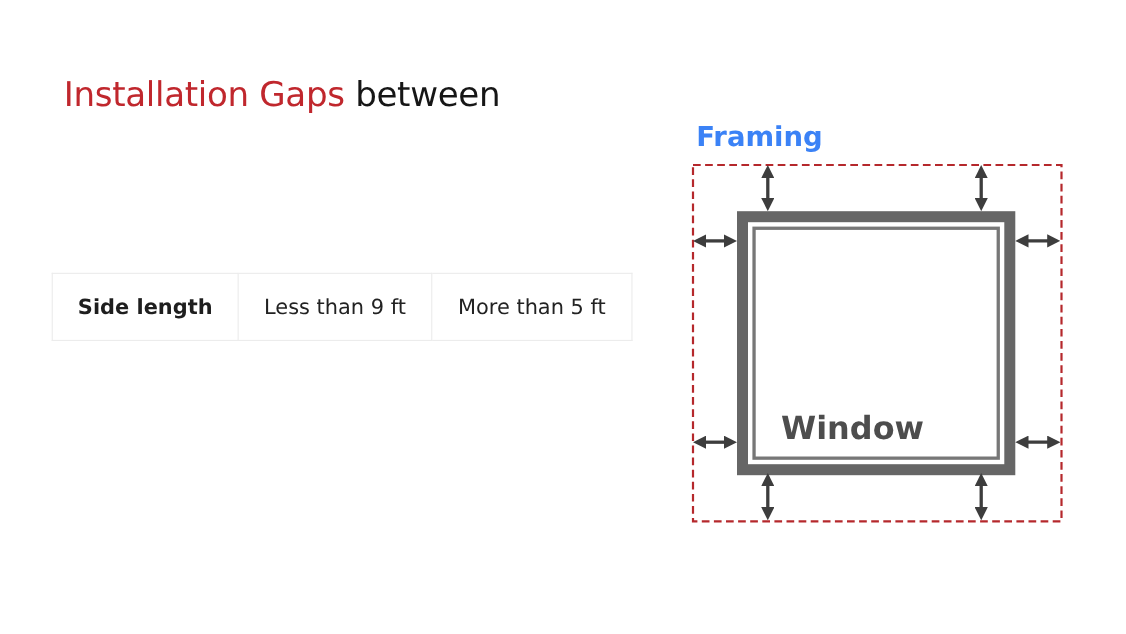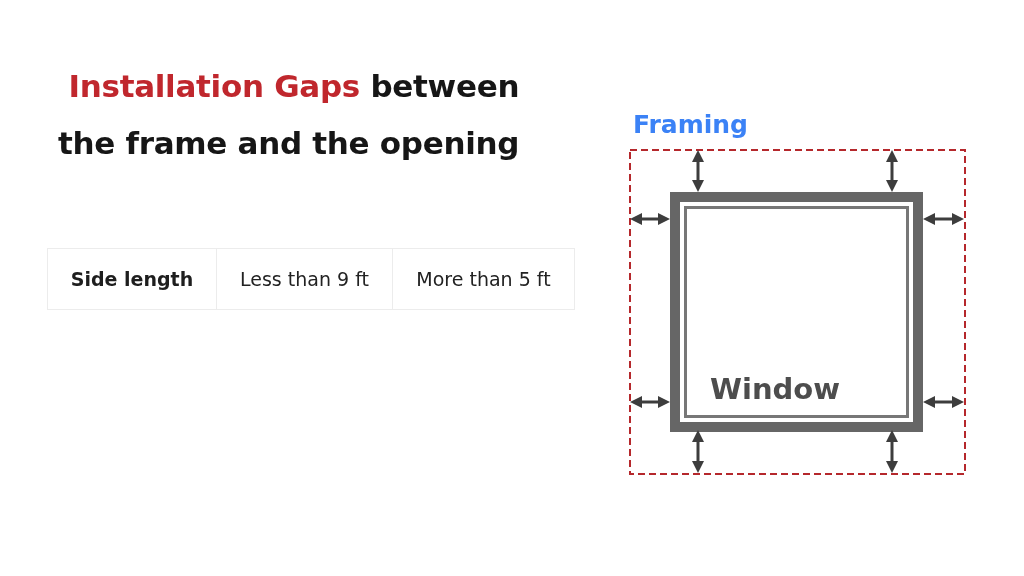--- a/index.html
+++ b/index.html
@@ -1,36 +1,35 @@
 <!DOCTYPE html>
 <html><head>
 <meta charset="utf-8">
 <style>
   html, body { margin:0; padding:0; }
   body { width:1024px; height:576px; background:#ffffff; position:relative; overflow:hidden;
          font-family:"DejaVu Sans", sans-serif; }
-  .title { position:absolute; left:58px; top:58px; font-size:31px; font-weight:bold; line-height:57px; color:#161616; letter-spacing:-0.3px;text-align:right; }
+  .title { position:absolute; left:58px; top:58px; font-size:31px; font-weight:normal; line-height:57px; color:#161616; letter-spacing:-0.3px; }
   .title .accent { color:#c0272d; }
   table.gaps { position:absolute; left:47px; top:248px; border-collapse:collapse; font-size:19px; color:#222; }
   table.gaps td { border:1px solid #ececec; text-align:center; padding:0 6px; }
   table.gaps tr.r1 td { height:60px; }
   table.gaps tr.r2 td { height:88px; line-height:32px; }
   table.gaps td.h { font-weight:bold; width:156px; color:#1e1e1e; }
   table.gaps td.c1 { width:163px; }
   table.gaps td.c2 { width:169px;text-align:center; }
   .diagram { position:absolute; left:0; top:0; width:1024px; height:576px; }
   .framing-label { position:absolute; left:633px; top:110px; font-size:25px; font-weight:bold; color:#3b82f6; }
   .window-label { position:absolute; left:671px; top:372px; width:208px; text-align:center; font-size:29px; font-weight:bold; color:#4d4d4d; }
 </style>
 </head>
 <body>
 
 <div class="title">
   <div><span class="accent">Installation Gaps</span><span> between</span></div>
-  <div>the frame and the opening</div>
 </div>
 
 <table class="gaps">
   <tbody>
       <tr class="r1">
     <td class="h">Side length</td>
     <td class="c1">Less than 9 ft</td>
     <td class="c2">More than 5 ft</td>
   </tr>
 </tbody>

